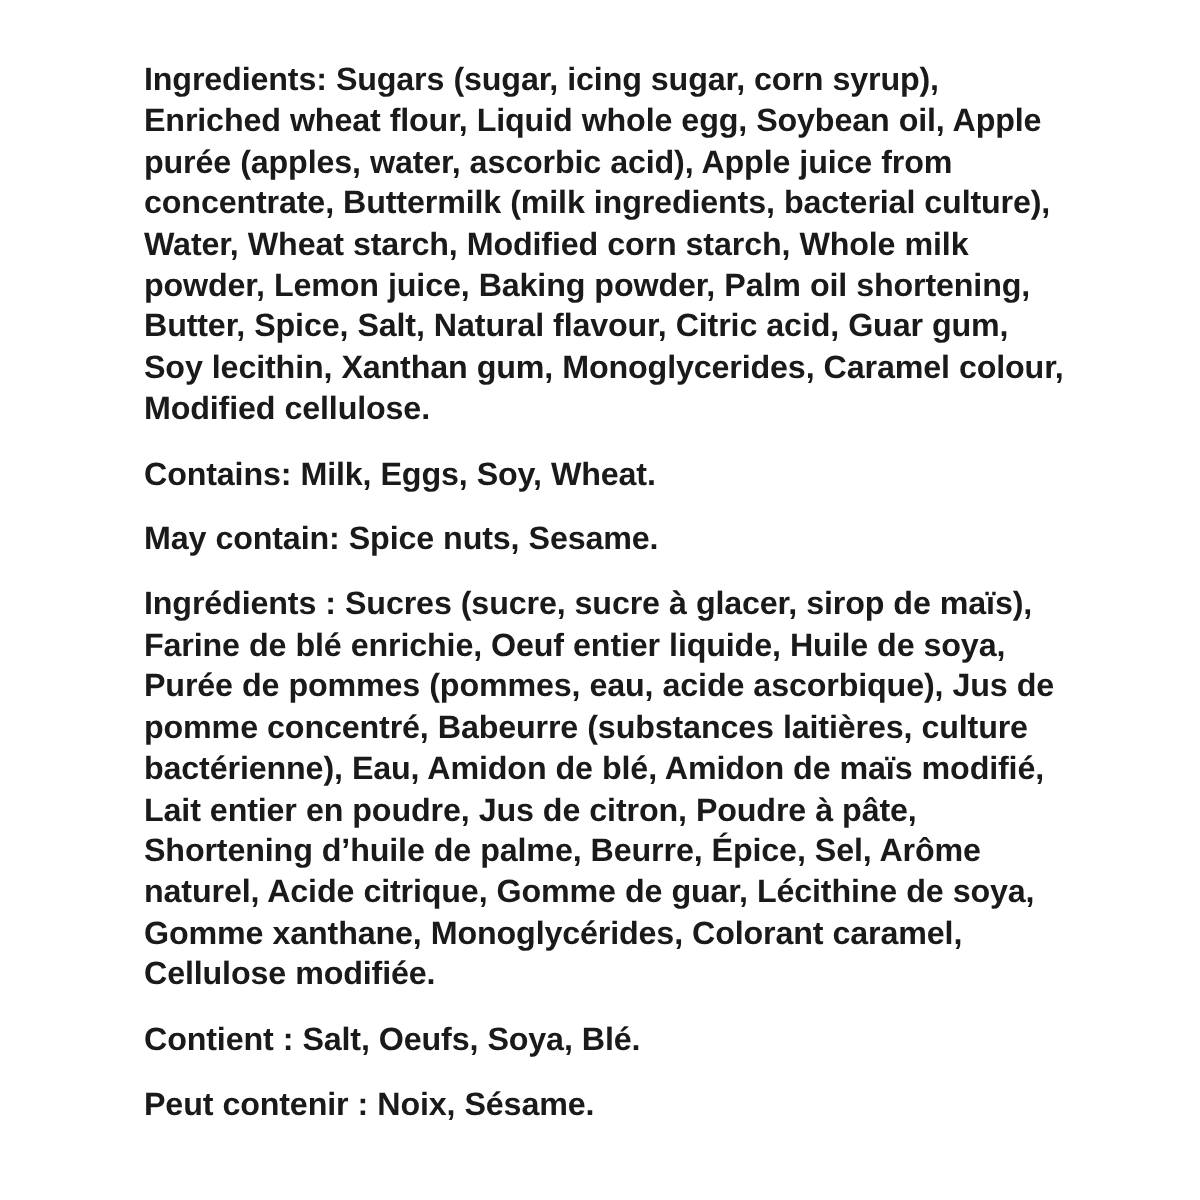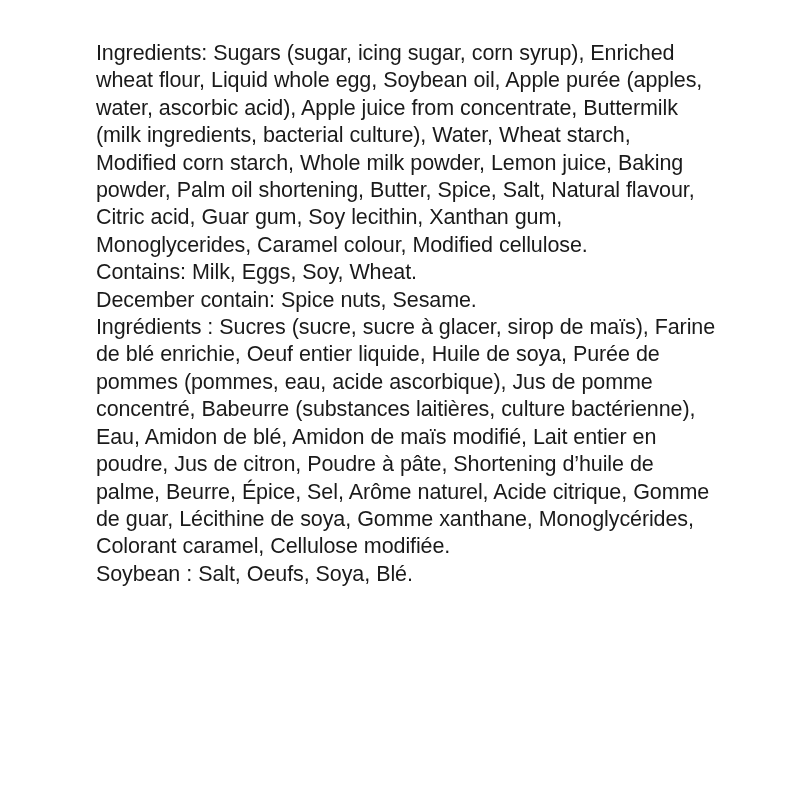--- a/index.html
+++ b/index.html
@@ -21,48 +21,51 @@
     width: 620px;
   }
   .block {
     font-size: 21.5px;
     line-height: 27.4px;
     letter-spacing: -0.1px;
     text-align: left;
     word-spacing: 0.2px;
   }
   .block + .block {
-    margin-top: 0;
+    margin-top: 16px;
   }
   .heading {
-    font-weight: normal;
+    font-weight: bold;
   }
   .body-text {
-    font-weight: normal;
+    font-weight: bold;
   }
 </style>
 </head>
 <body>
 
 <div class="label-panel">
 
   <div class="block">
     <span class="heading">Ingredients:</span><span class="body-text"> Sugars (sugar, icing sugar, corn syrup), Enriched wheat flour, Liquid whole egg, Soybean oil, Apple purée (apples, water, ascorbic acid), Apple juice from concentrate, Buttermilk (milk ingredients, bacterial culture), Water, Wheat starch, Modified corn starch, Whole milk powder, Lemon juice, Baking powder, Palm oil shortening, Butter, Spice, Salt, Natural flavour, Citric acid, Guar gum, Soy lecithin, Xanthan gum, Monoglycerides, Caramel colour, Modified cellulose.</span>
   </div>
 
   <div class="block">
     <span class="heading">Contains:</span><span class="body-text"> Milk, Eggs, Soy, Wheat.</span>
   </div>
 
   <div class="block">
-    <span class="heading">December contain:</span><span class="body-text"> Spice nuts, Sesame.</span>
+    <span class="heading">May contain:</span><span class="body-text"> Spice nuts, Sesame.</span>
   </div>
 
   <div class="block">
     <span class="heading">Ingrédients :</span><span class="body-text"> Sucres (sucre, sucre à glacer, sirop de maïs), Farine de blé enrichie, Oeuf entier liquide, Huile de soya, Purée de pommes (pommes, eau, acide ascorbique), Jus de pomme concentré, Babeurre (substances laitières, culture bactérienne), Eau, Amidon de blé, Amidon de maïs modifié, Lait entier en poudre, Jus de citron, Poudre à pâte, Shortening d’huile de palme, Beurre, Épice, Sel, Arôme naturel, Acide citrique, Gomme de guar, Lécithine de soya, Gomme xanthane, Monoglycérides, Colorant caramel, Cellulose modifiée.</span>
   </div>
 
   <div class="block">
-    <span class="heading">Soybean :</span><span class="body-text"> Salt, Oeufs, Soya, Blé.</span>
+    <span class="heading">Contient :</span><span class="body-text"> Salt, Oeufs, Soya, Blé.</span>
   </div>
 
+  <div class="block">
+    <span class="heading">Peut contenir :</span><span class="body-text"> Noix, Sésame.</span>
+  </div>
 
 </div>
 
 </body></html>

